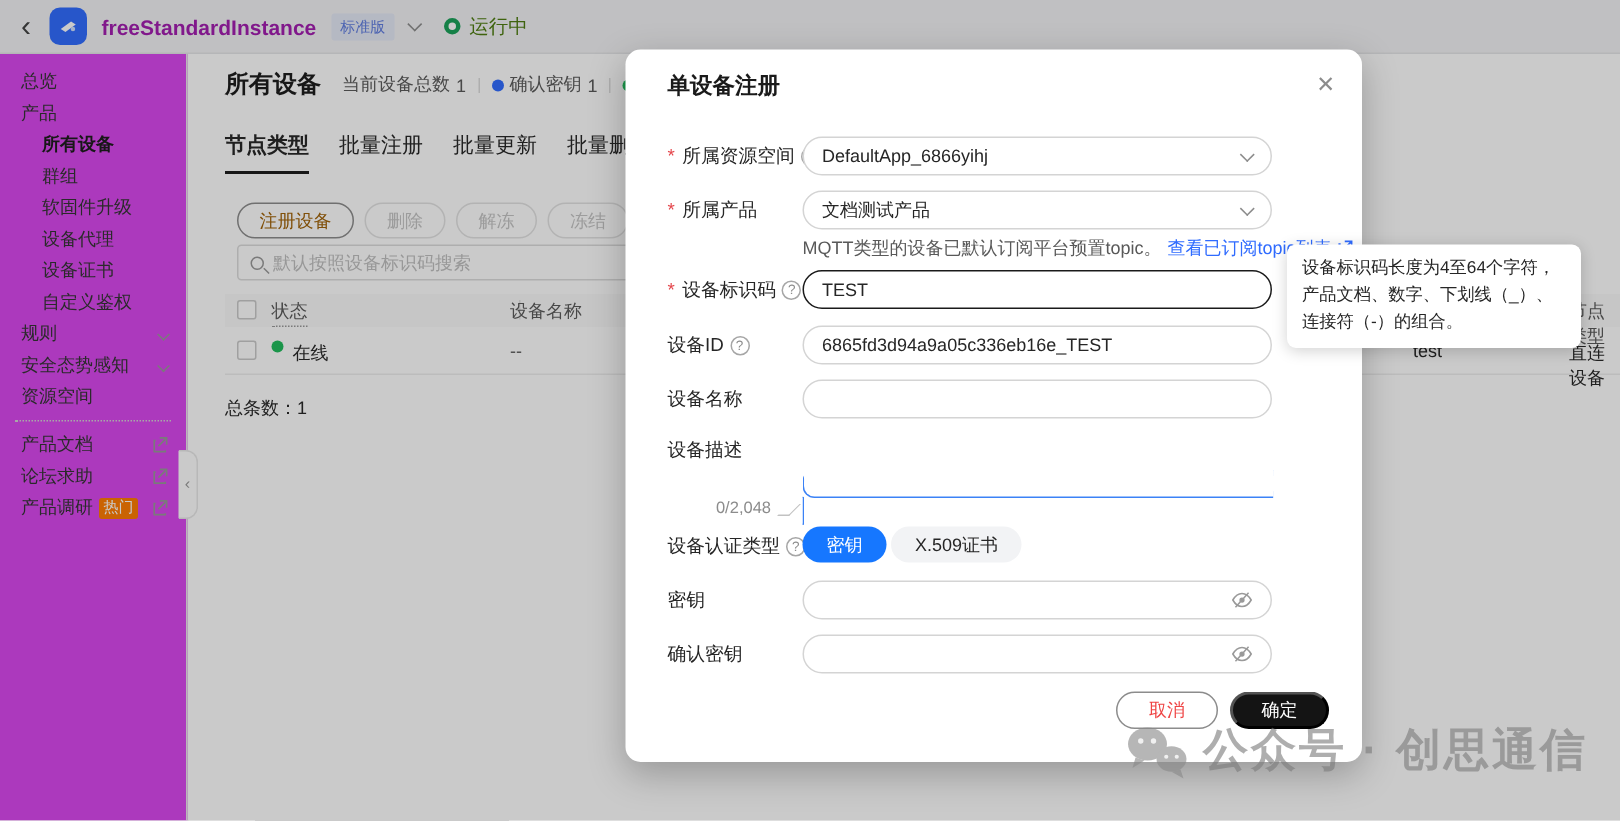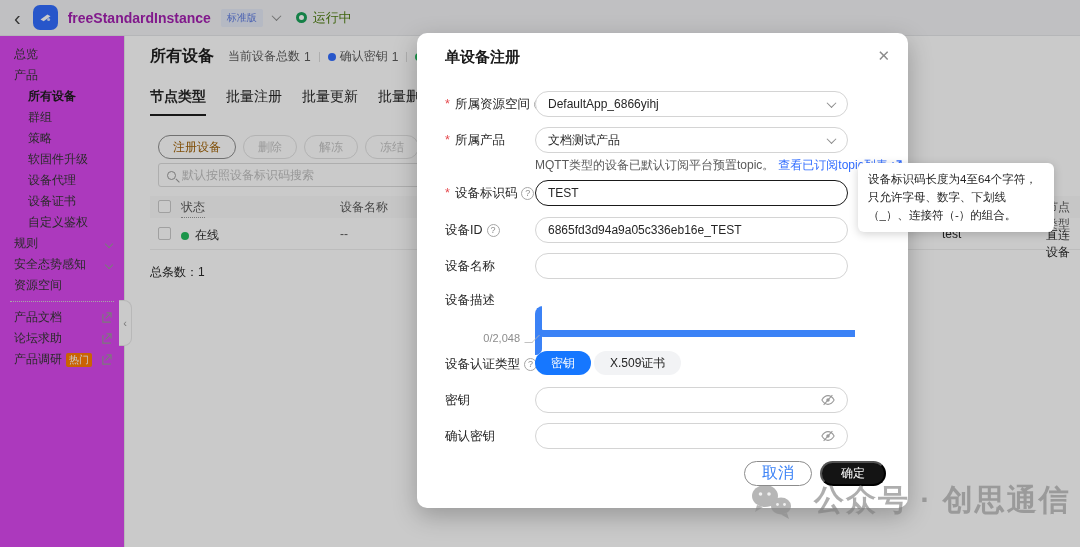--- a/index.html
+++ b/index.html
@@ -64,21 +64,21 @@
   .th { position:absolute; top:3px; }
   .th.status { left:25px; border-bottom:1px dotted #999; padding-bottom:1px; }
   .th.name { left:190px; }
   .th.code { left:760px; }
   .th.ntype { left:896px; }
   .cb { width:13px; height:13px; border:1px solid #c9c9c9; border-radius:2px; background:#fff; display:inline-block; }
   .thead .cb { position:absolute; left:8px; top:4px; }
   .trowdata { position:absolute; left:24px; right:0; top:182px; height:32px; border-bottom:1px solid #ededed; font-size:12px; color:#262626; }
   .trowdata .cb { position:absolute; left:8px; top:9px; }
   .td { position:absolute; top:9px; }
-  .td.status { left:25px; display:flex; align-items:center; gap:6px; }
+  .td.status { left:25px; display:flex; align-items:flex-start; gap:6px; }
   .td.name { left:190px; color:#595959; }
   .td.code { left:792px; }
   .td.ntype { left:896px; }
   .total { position:absolute; left:24px; top:228px; font-size:12px; color:#262626; }
 
   
   .overlay { position:absolute; inset:0; background:rgba(15,15,15,0.22); z-index:10; }
   .dialog { position:absolute; left:417px; top:33px; width:491px; height:475px; background:#fff;
             border-radius:10px; box-shadow:0 8px 24px rgba(0,0,0,0.25); z-index:20; }
   .d-title { position:absolute; left:28px; top:15px; font-size:15px; font-weight:bold; color:#1a1a1a; }
@@ -91,44 +91,44 @@
            display:inline-flex; align-items:center; justify-content:center; }
   .ctrl { position:absolute; left:90px; top:0; width:313px; }
   .sel, .inp { width:313px; height:26px; border:1px solid #d4d4d4; border-radius:13px; background:#fff;
                display:flex; align-items:center; padding:0 12px; font-size:12px; color:#262626; }
   .sel { justify-content:space-between; cursor:pointer; }
   .inp input { border:none; outline:none; width:100%; font-size:12px; color:#262626; background:transparent; font-family:inherit; }
   .inp.focused { border:1.5px solid #1a1a1a; }
   .inp .eye { margin-left:6px; flex:0 0 auto; }
   .hint { position:absolute; left:118px; top:124px; font-size:12px; color:#595959; display:flex; align-items:center; gap:4px; white-space:nowrap; }
   .hint a { color:#2f6bff; text-decoration:none; cursor:pointer; display:inline-flex; align-items:center; gap:3px; }
-  .tarea { width:313px; height:52px; border:7px solid #3b82f6; border-radius:8px; position:relative;text-decoration:underline; }
+  .tarea { width:313px; height:52px; border:1px solid #3b82f6; border-radius:8px; position:relative;text-decoration:underline; }
   .tarea textarea { width:100%; height:100%; border:none; outline:none; resize:none; border-radius:8px;
                     padding:6px 10px; font-size:12px; font-family:inherit; }
   .counter { position:absolute; right:22px; bottom:4px; font-size:11px; color:#8c8c8c; }
   .resz { position:absolute; right:6px; bottom:5px; width:8px; height:8px;
           border-right:1.5px solid #b3b3b3; border-bottom:1.5px solid #b3b3b3; transform:skew(-45deg) rotate(0deg); opacity:.8; }
   .toggle { display:flex; align-items:center; gap:3px; }
   .tog { height:24px; border-radius:12px; font-size:12px; display:flex; align-items:center; justify-content:center;
          padding:0 16px; cursor:pointer; }
   .tog.on { background:#1677ff; color:#fff; }
   .tog.off { background:#f2f3f5; color:#262626; }
   .d-footer { position:absolute; right:22px; top:428px; display:flex; gap:8px; }
   .btn-cancel { width:68px; height:25px; border-radius:13px; border:1px solid #8c8c8c; background:#fff;
-                font-size:16px; color:#3b82f6; display:flex; align-items:center; justify-content:center; cursor:pointer; }
+                font-size:12px; color:#ef4444; display:flex; align-items:center; justify-content:center; cursor:pointer; }
   .btn-ok { width:66px; height:25px; border-radius:13px; background:#141414; color:#fff; font-size:12px;
             display:flex; align-items:center; justify-content:center; cursor:pointer; }
 
   
   .tooltip { position:absolute; left:858px; top:163px; width:196px; background:#fff; border-radius:6px;
              box-shadow:0 2px 10px rgba(0,0,0,0.18); padding:8px 10px; font-size:11.5px; line-height:1.55;
              color:#262626; z-index:30; }
 
   
-  .watermark { position:absolute; left:748px; top:480px; display:flex; align-items:center; gap:20px; z-index:40;
+  .watermark { position:absolute; left:748px; top:480px; display:flex; align-items:center; gap:8px; z-index:40;
                color:rgba(125,125,125,0.62); font-size:30px; font-weight:bold; letter-spacing:2px; pointer-events:none; }
 </style>
 </head>
 <body>
 
 <div class="topbar">
   <span class="back">‹</span>
   <span class="appicon">
     <svg width="15" height="15" viewBox="0 0 24 24" fill="none">
         <path d="M4 15 L15 7 L20 10 L9 18 Z" fill="#fff"></path>
@@ -151,23 +151,20 @@
   <div class="s-item">
       <span class="lbl">产品</span>
     </div>
   <div class="s-item child active">
       <span class="lbl">所有设备</span>
     </div>
   <div class="s-item child">
       <span class="lbl">群组</span>
     </div>
   <div class="s-item child">
-      <span class="lbl">策略</span>
-    </div>
-  <div class="s-item child">
       <span class="lbl">软固件升级</span>
     </div>
   <div class="s-item child">
       <span class="lbl">设备代理</span>
     </div>
   <div class="s-item child">
       <span class="lbl">设备证书</span>
     </div>
   <div class="s-item child">
       <span class="lbl">自定义鉴权</span>
@@ -422,21 +419,21 @@
         </span>
       </span>
   </div>
 
   <div class="d-footer">
     <button class="btn-cancel">取消</button>
     <button class="btn-ok">确定</button>
   </div>
 </div>
 
-<div class="tooltip">设备标识码长度为4至64个字符，只允许字母、数字、下划线（_）、连接符（-）的组合。</div>
+<div class="tooltip">设备标识码长度为4至64个字符，产品文档、数字、下划线（_）、连接符（-）的组合。</div>
 
 <div class="watermark">
   <svg width="46" height="38" viewBox="0 0 46 38" opacity="0.62">
     <ellipse cx="17" cy="14" rx="13" ry="11" fill="#8a8a8a"></ellipse>
     <path d="M9 23 L7 30 L15 25 Z" fill="#8a8a8a"></path>
     <circle cx="12.5" cy="12" r="1.8" fill="#e8e8e8"></circle>
       <circle cx="21" cy="12" r="1.8" fill="#e8e8e8"></circle>
     <ellipse cx="33" cy="24" rx="10" ry="8.5" fill="#8a8a8a"></ellipse>
     <path d="M39 31 L41 37 L33 32.5 Z" fill="#8a8a8a"></path>
     <circle cx="29.5" cy="22.5" r="1.4" fill="#e8e8e8"></circle>

